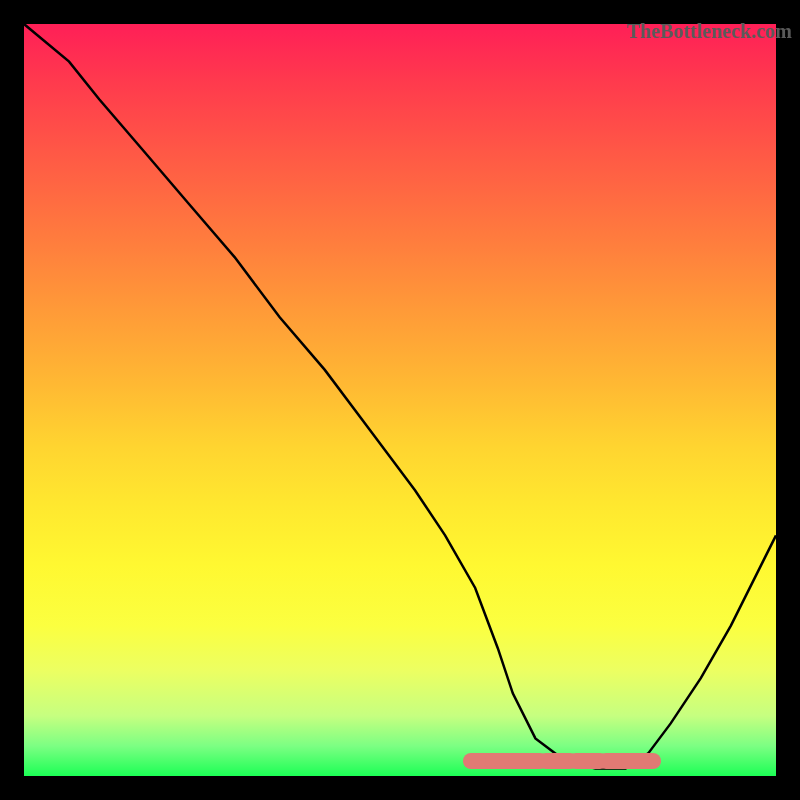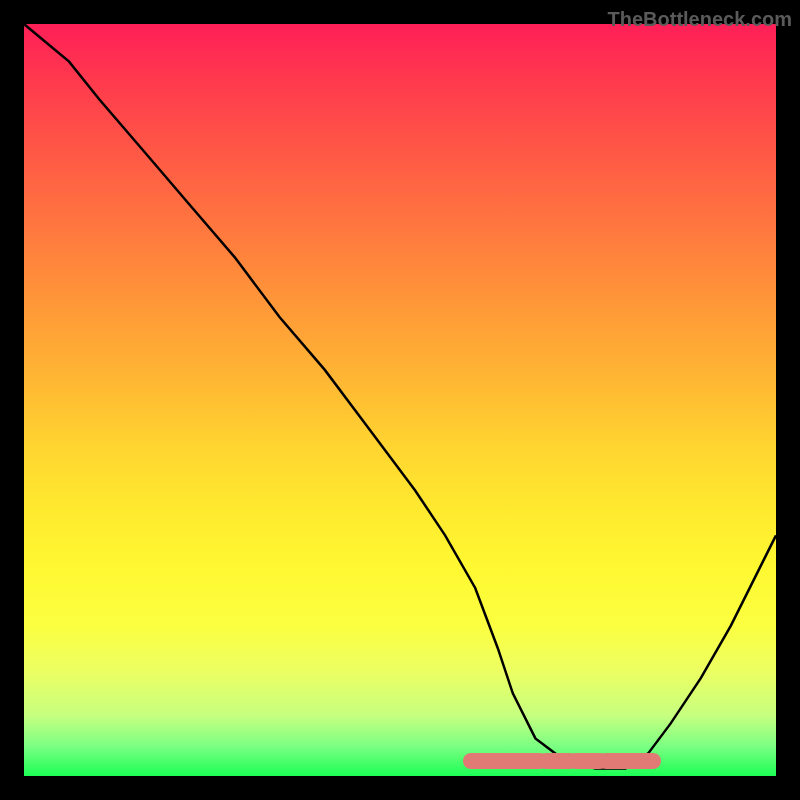--- a/index.html
+++ b/index.html
@@ -6,26 +6,27 @@
     margin: 0;
     padding: 0;
     width: 800px;
     height: 800px;
     background: #000;
     position: relative;
     font-family: Arial, sans-serif;
   }
   .watermark {
     position: absolute;
-    top: 8px;
+    top: 20px;
     right: 8px;
     color: #5a5a5a;
     font-size: 20px;
     font-weight: bold;
     z-index: 10;
+    font-family: Liberation Serif, serif;
   }
   .frame {
     position: absolute;
     top: 24px;
     left: 24px;
     width: 752px;
     height: 752px;
     background: #000;
     overflow: hidden;
   }

